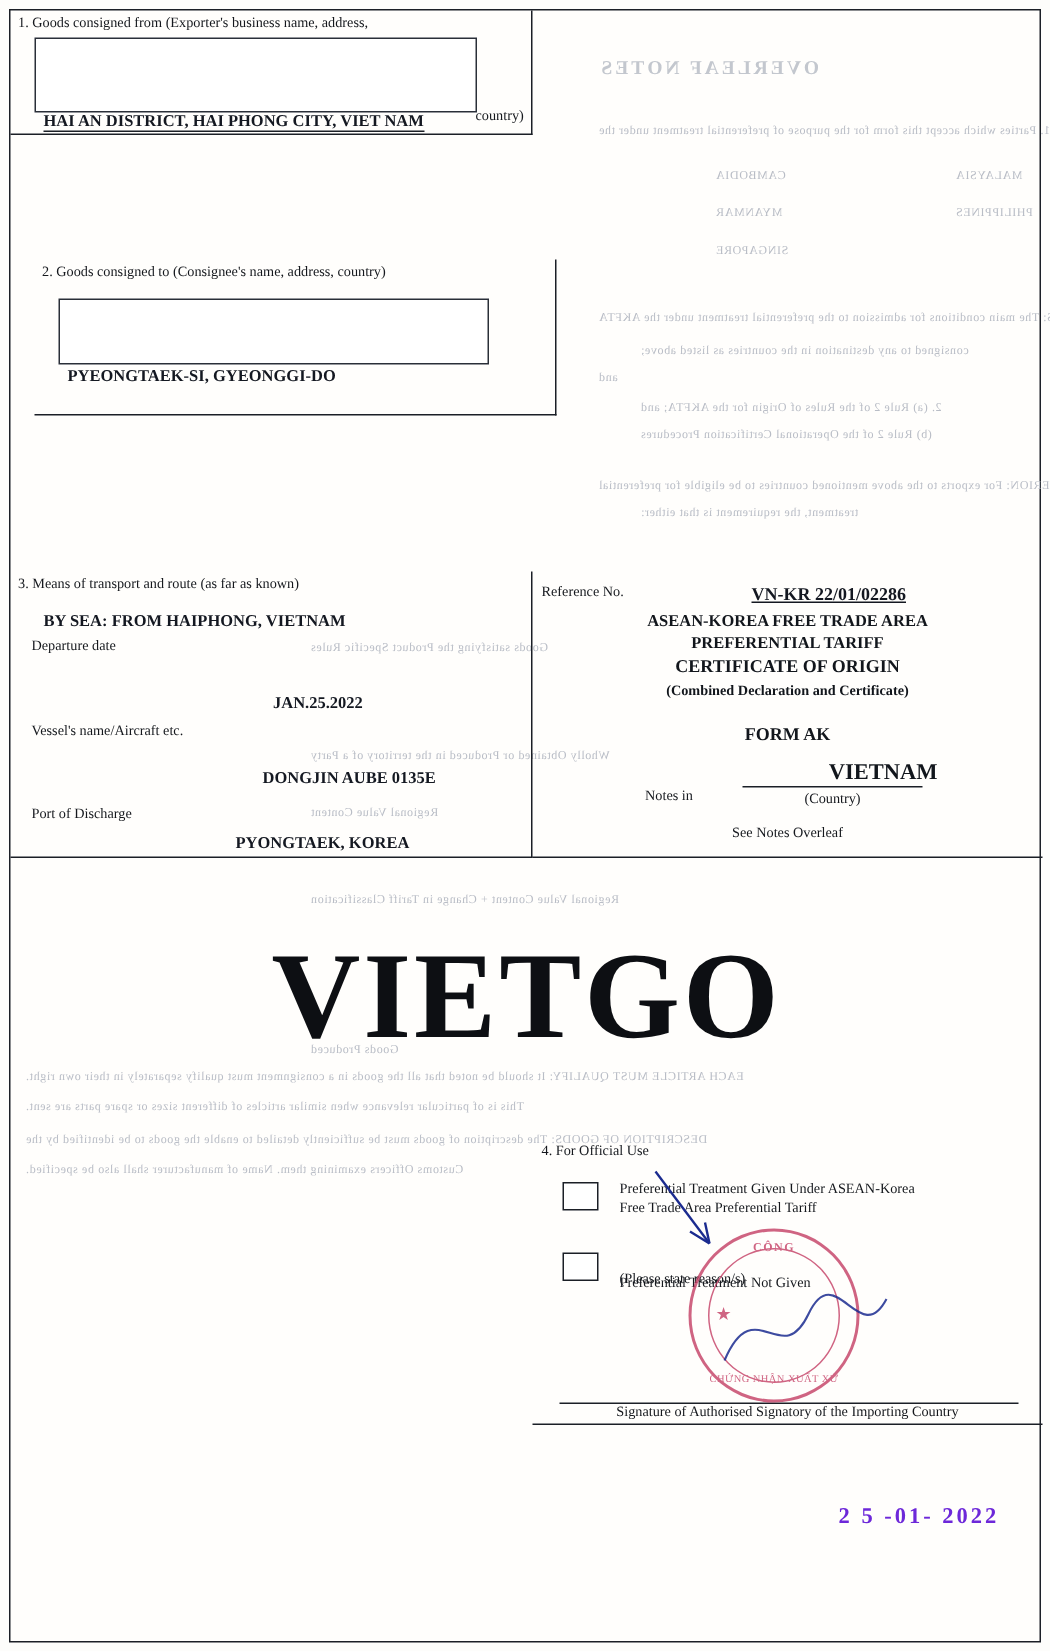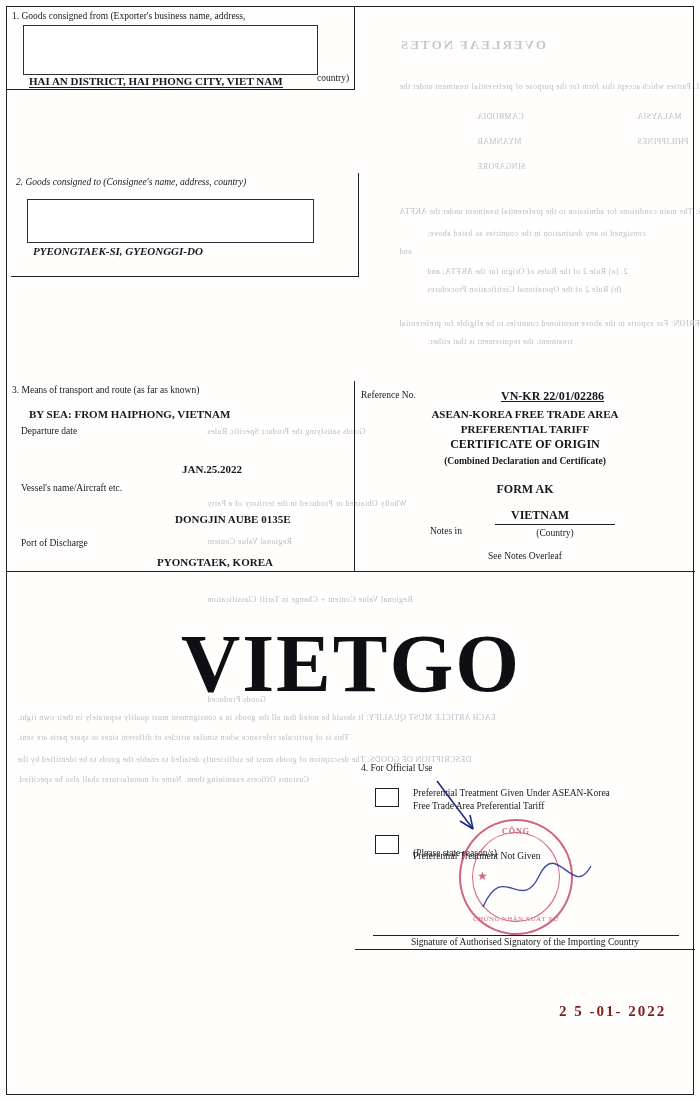--- a/index.html
+++ b/index.html
@@ -77,21 +77,21 @@
   .stamp .star{position:absolute;left:16px;top:48px;font-size:12px;}
   .stamp .t2{
     position:absolute;left:0;bottom:10px;width:100%;text-align:center;
     font-size:7px;font-weight:normal;letter-spacing:.3px;
   }
   .sig-scrawl{
     position:absolute;z-index:31;color:#1b2b8f;font-family:"Liberation Serif",serif;
   }
   .date-stamp{
     position:absolute;left:552px;top:996px;font-size:15px;font-weight:bold;
-    color:#7f1d1d;letter-spacing:2px;z-index:32;
+    color:#6d28d9;letter-spacing:2px;z-index:32;
   }
   .arrow{
     position:absolute;z-index:25;
   }
 </style>
 </head>
 <body>
 
 <div class="page">
   <div class="form">
@@ -120,21 +120,21 @@
     <div class="bleed" style="left:10px;top:748px;">DESCRIPTION OF GOODS: The description of goods must be sufficiently detailed to enable the goods to be identified by the</div>
     <div class="bleed" style="left:10px;top:768px;">Customs Officers examining them. Name of manufacturer shall also be specified.</div>
 
     <div class="cell br bb content" style="left:0;top:0;width:348px;height:83px;">
       <div class="lbl" style="position:absolute;left:5px;top:4px;width:330px;">1. Goods consigned from (Exporter's business name, address,</div>
       <div class="lbl" style="position:absolute;left:310px;top:66px;">country)</div>
       <div class="redact" style="left:16px;top:18px;width:293px;height:48px;"></div>
       <div class="val ul" style="position:absolute;left:22px;top:68px;">HAI AN DISTRICT, HAI PHONG CITY, VIET NAM</div>
     </div>
 
-    <div class="cell br bb content" style="left:4px;top:83px;width:348px;height:104px;font-style:italic;">
+    <div class="cell br bb content" style="left:16px;top:83px;width:348px;height:104px;">
       <div class="lbl" style="position:absolute;left:5px;top:4px;width:336px;">2. Goods consigned to (Consignee's name, address, country)</div>
       <div class="redact" style="left:16px;top:26px;width:285px;height:42px;"></div>
       <div class="val" style="position:absolute;left:22px;top:72px;">PYEONGTAEK-SI, GYEONGGI-DO</div>
     </div>
 
     <div class="cell br bb content" style="left:0;top:187px;width:348px;height:191px;">
       <div class="lbl" style="position:absolute;left:5px;top:4px;">3. Means of transport and route (as far as known)</div>
       <div class="val" style="position:absolute;left:22px;top:27px;">BY SEA: FROM HAIPHONG, VIETNAM</div>
       <div class="lbl" style="position:absolute;left:14px;top:45px;">Departure date</div>
       <div class="val" style="position:absolute;left:175px;top:82px;">JAN.25.2022</div>
@@ -145,21 +145,21 @@
     </div>
 
     <div class="cell bb content" style="left:348px;top:0;width:340px;height:187px;">
       <div class="lbl" style="position:absolute;left:6px;top:5px;">Reference No.</div>
       <div class="val" style="position:absolute;left:146px;top:4px;font-size:12px;text-decoration:underline;">VN-KR 22/01/02286</div>
       <div class="lbl-b ctr" style="position:absolute;left:0;top:24px;width:340px;font-size:11px;">ASEAN-KOREA FREE TRADE AREA</div>
       <div class="lbl-b ctr" style="position:absolute;left:0;top:39px;width:340px;font-size:11px;">PREFERENTIAL TARIFF</div>
       <div class="lbl-b ctr" style="position:absolute;left:0;top:54px;width:340px;font-size:12px;">CERTIFICATE OF ORIGIN</div>
       <div class="lbl-b ctr" style="position:absolute;left:0;top:71px;width:340px;font-size:9.5px;">(Combined Declaration and Certificate)</div>
       <div class="lbl-b ctr" style="position:absolute;left:0;top:99px;width:340px;font-size:12px;">FORM AK</div>
-      <div class="lbl-b ctr" style="position:absolute;left:100px;top:125px;width:170px;font-size:12px;">VIETNAM</div>
+      <div class="lbl-b ctr" style="position:absolute;left:100px;top:125px;width:170px;font-size:15px;text-align:right;">VIETNAM</div>
       <div class="lbl" style="position:absolute;left:75px;top:141px;">Notes in</div>
       <div style="position:absolute;left:140px;top:139px;width:120px;border-bottom:1px solid #1b1f26;"></div>
       <div class="lbl ctr" style="position:absolute;left:140px;top:143px;width:120px;">(Country)</div>
       <div class="lbl ctr" style="position:absolute;left:0;top:166px;width:340px;">See Notes Overleaf</div>
     </div>
 
     <div class="cell bb content" style="left:348px;top:187px;width:340px;height:191px;">
       <div class="lbl" style="position:absolute;left:6px;top:4px;">4. For Official Use</div>
       <div class="chk" style="left:20px;top:29px;"></div>
       <div class="lbl" style="position:absolute;left:58px;top:29px;">Preferential Treatment Given Under ASEAN-Korea</div>

